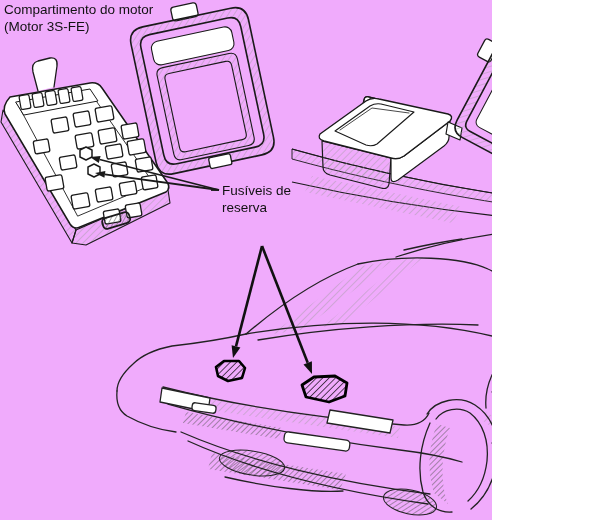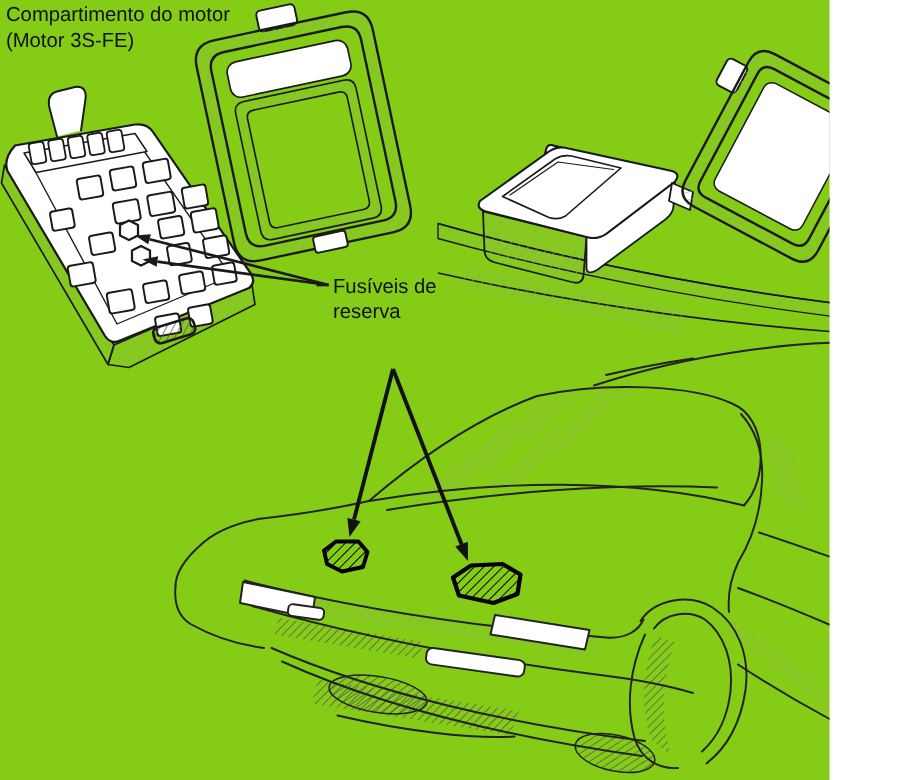--- a/index.html
+++ b/index.html
@@ -1,16 +1,16 @@
 <!DOCTYPE html>
 <html><head>
 <meta charset="utf-8">
 <style>
   html,body{margin:0;padding:0;background:#fff;}
-  .page{width:553px;height:520px;position:relative;background:#84cc16;overflow:hidden;
+  .page{width:492px;height:520px;position:relative;background:#f0abfc;overflow:hidden;
         font-family:"Liberation Sans", sans-serif;text-decoration:underline;}
   svg{display:block;}
   text{font-family:"Liberation Sans", sans-serif;fill:#111;}
   .t-title{font-size:13.5px;}
   .t-label{font-size:13.5px;}
 </style>
 </head>
 <body>
 
 <div class="page">

